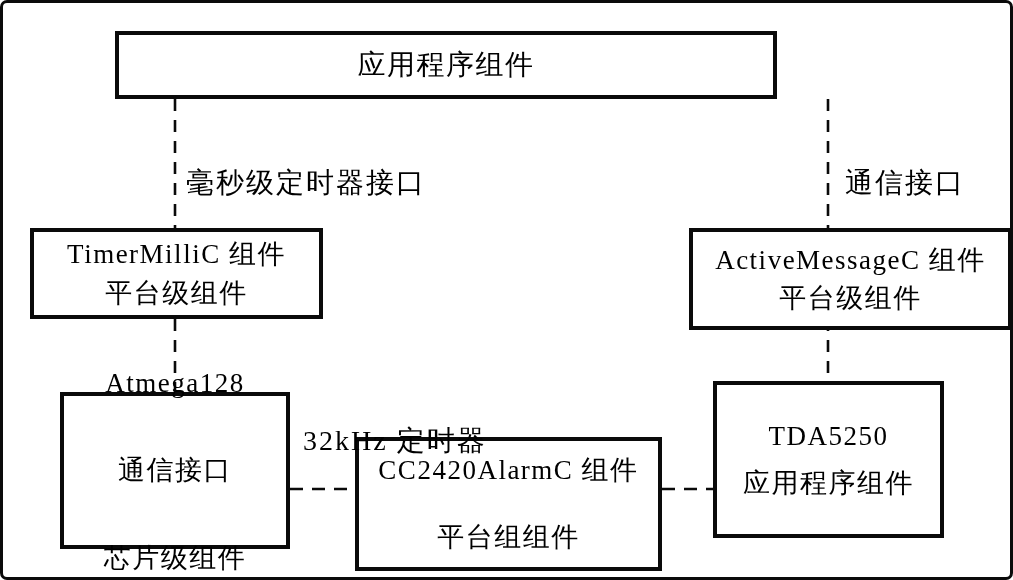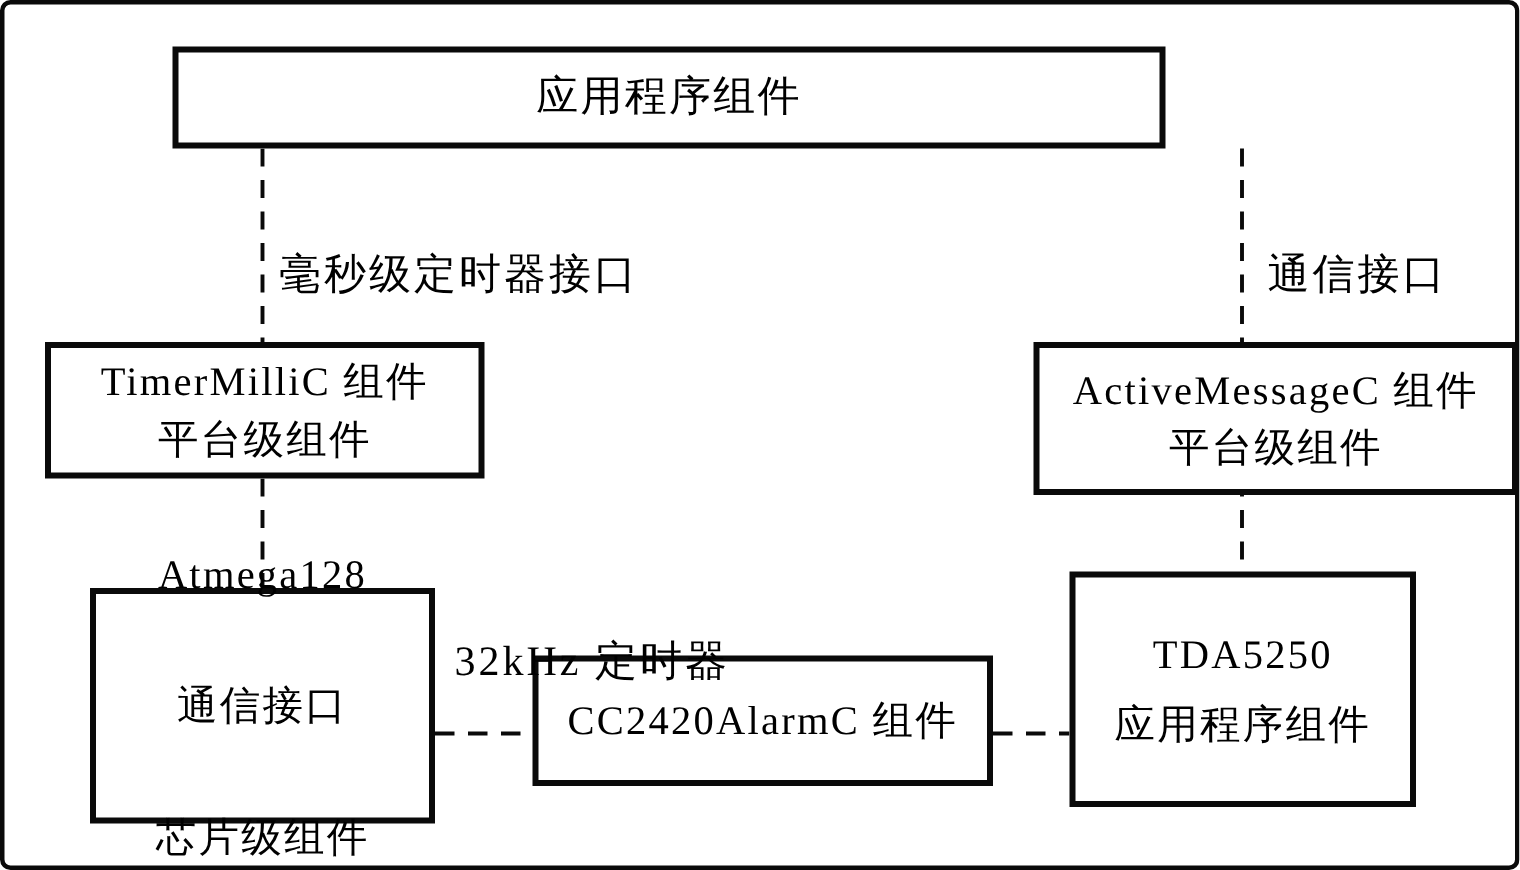--- a/index.html
+++ b/index.html
@@ -33,21 +33,21 @@
     justify-content: center;
     text-align: center;
     font-size: 27px;
     letter-spacing: 1.5px;
     line-height: 1.42;
   }
   .box-app        { left: 112px; top: 28px;  width: 662px; height: 68px; font-size: 28px; }
   .box-timer      { left: 27px;  top: 225px; width: 293px; height: 91px; }
   .box-active     { left: 686px; top: 225px; width: 323px; height: 102px; }
   .box-atmega     { left: 57px;  top: 389px; width: 230px; height: 157px; line-height: 1.72; gap: 41px; }
-  .box-cc2420     { left: 352px; top: 434px; width: 307px; height: 87px; line-height: 1.58; gap: 24px; }
+  .box-cc2420     { left: 352px; top: 434px; width: 307px; height: 134px; line-height: 1.58; gap: 24px; }
   .box-tda        { left: 710px; top: 378px; width: 231px; height: 157px; line-height: 1.72; }
   .edge-label {
     position: absolute;
     font-size: 28px;
     letter-spacing: 2px;
     white-space: nowrap;
   }
   .label-ms   { left: 183px; top: 161px; }
   .label-comm { left: 842px; top: 161px; }
   .label-32k  { left: 300px; top: 391px; margin-top: 28px; }
@@ -81,20 +81,21 @@
   </div>
 
   <div class="box box-atmega">
     <div>Atmega128</div>
     <div>通信接口</div>
     <div>芯片级组件</div>
   </div>
 
   <div class="box box-cc2420">
     <div>CC2420AlarmC 组件</div>
+    <div>平台组组件</div>
   </div>
 
   <div class="box box-tda">
     <div>TDA5250</div>
     <div>应用程序组件</div>
   </div>
 
   <div class="edge-label label-ms">毫秒级定时器接口</div>
   <div class="edge-label label-comm">通信接口</div>
   <div class="edge-label label-32k">32kHz 定时器</div>

